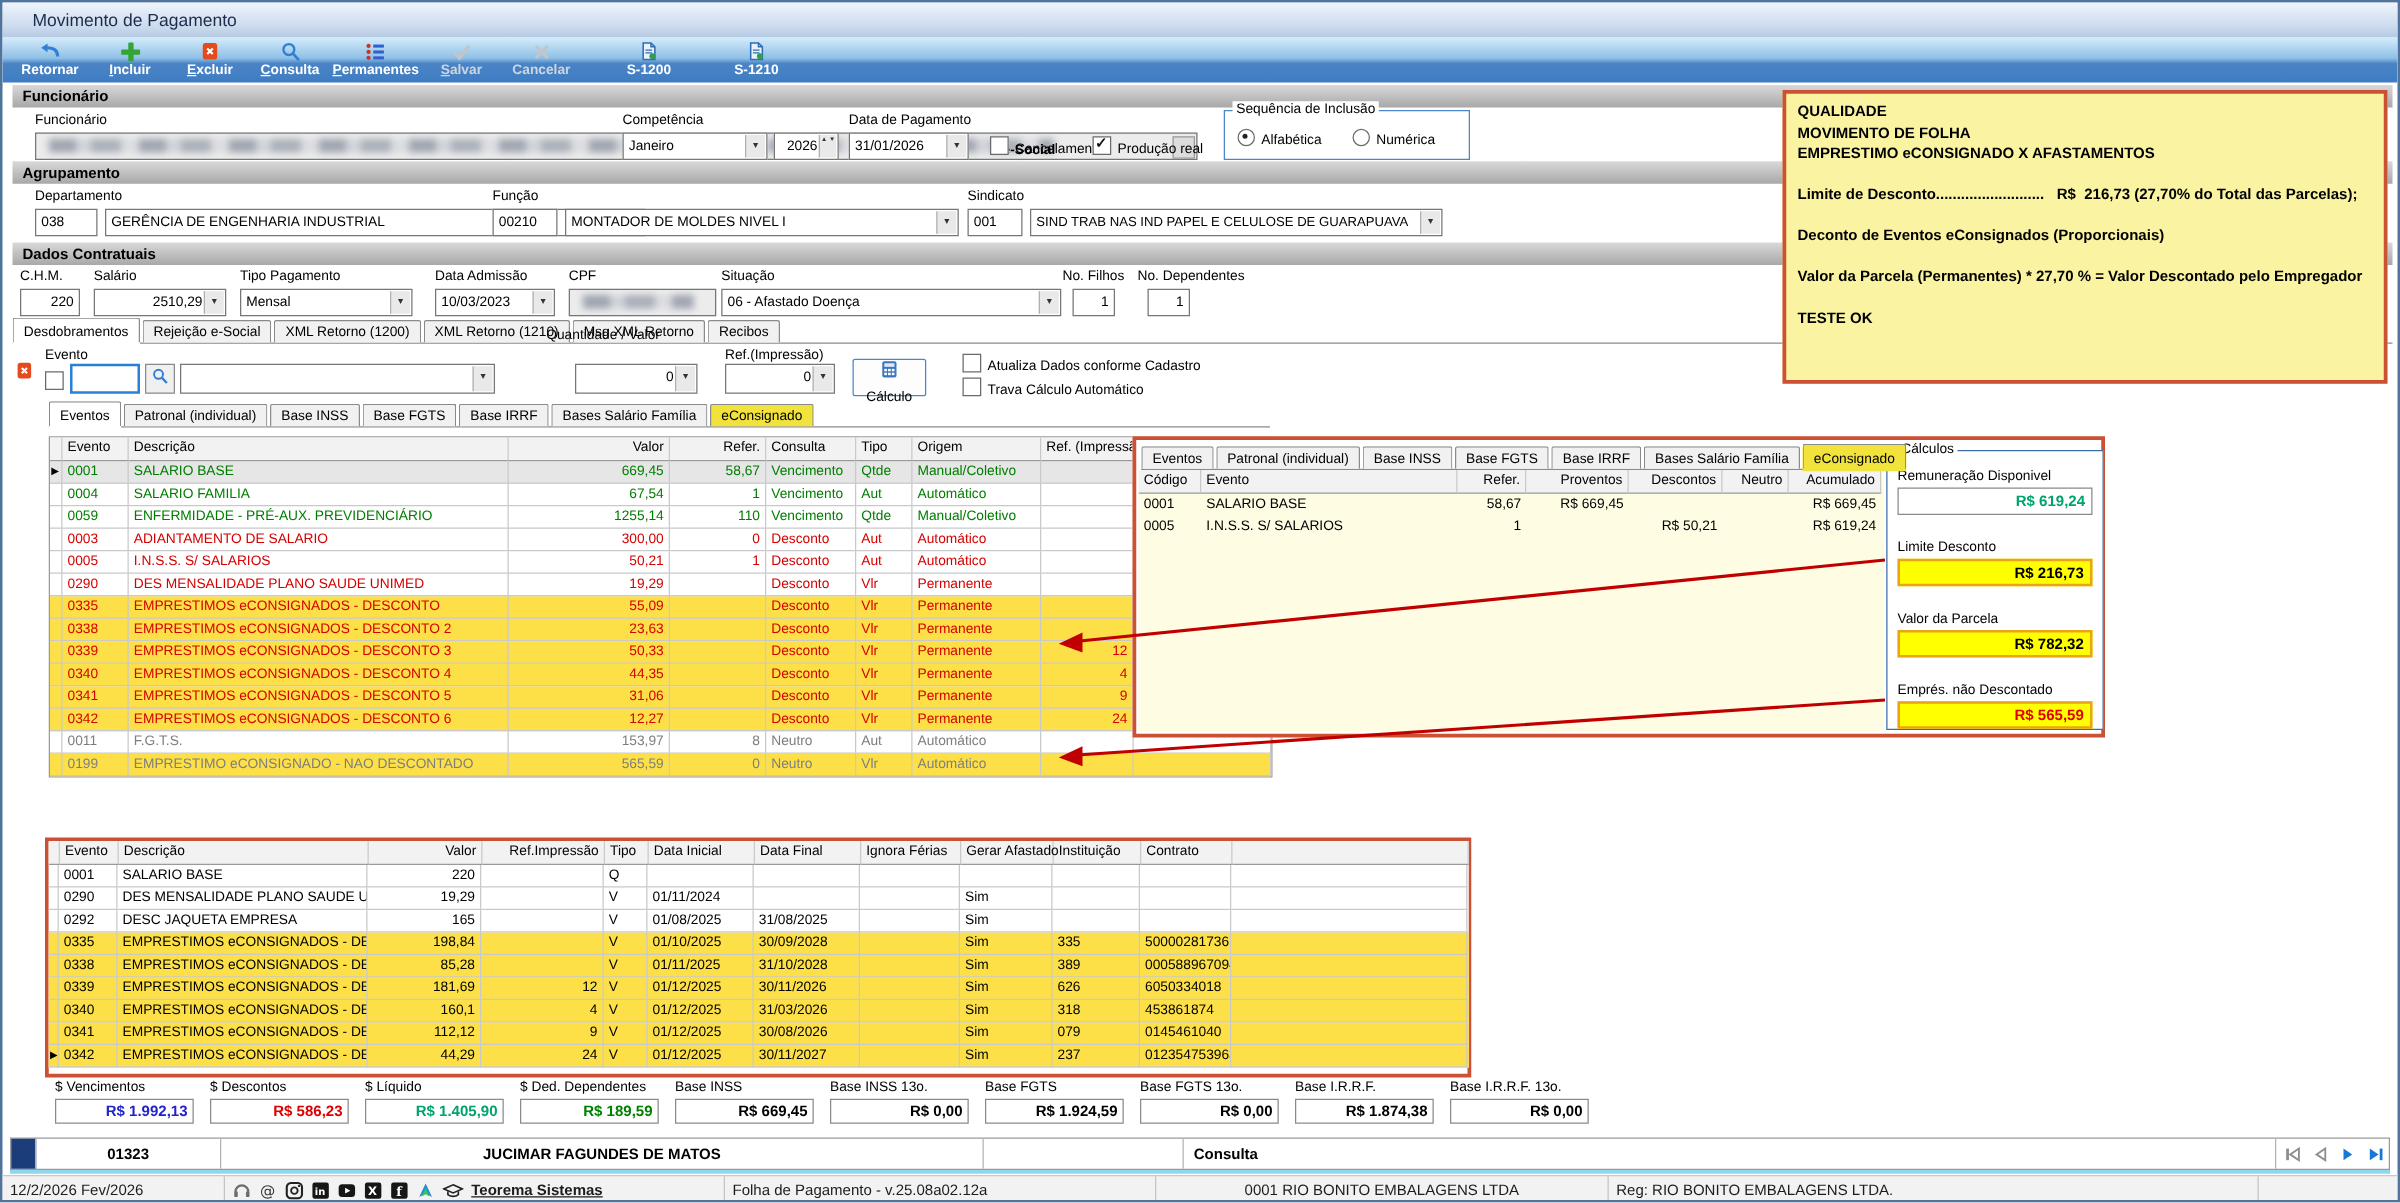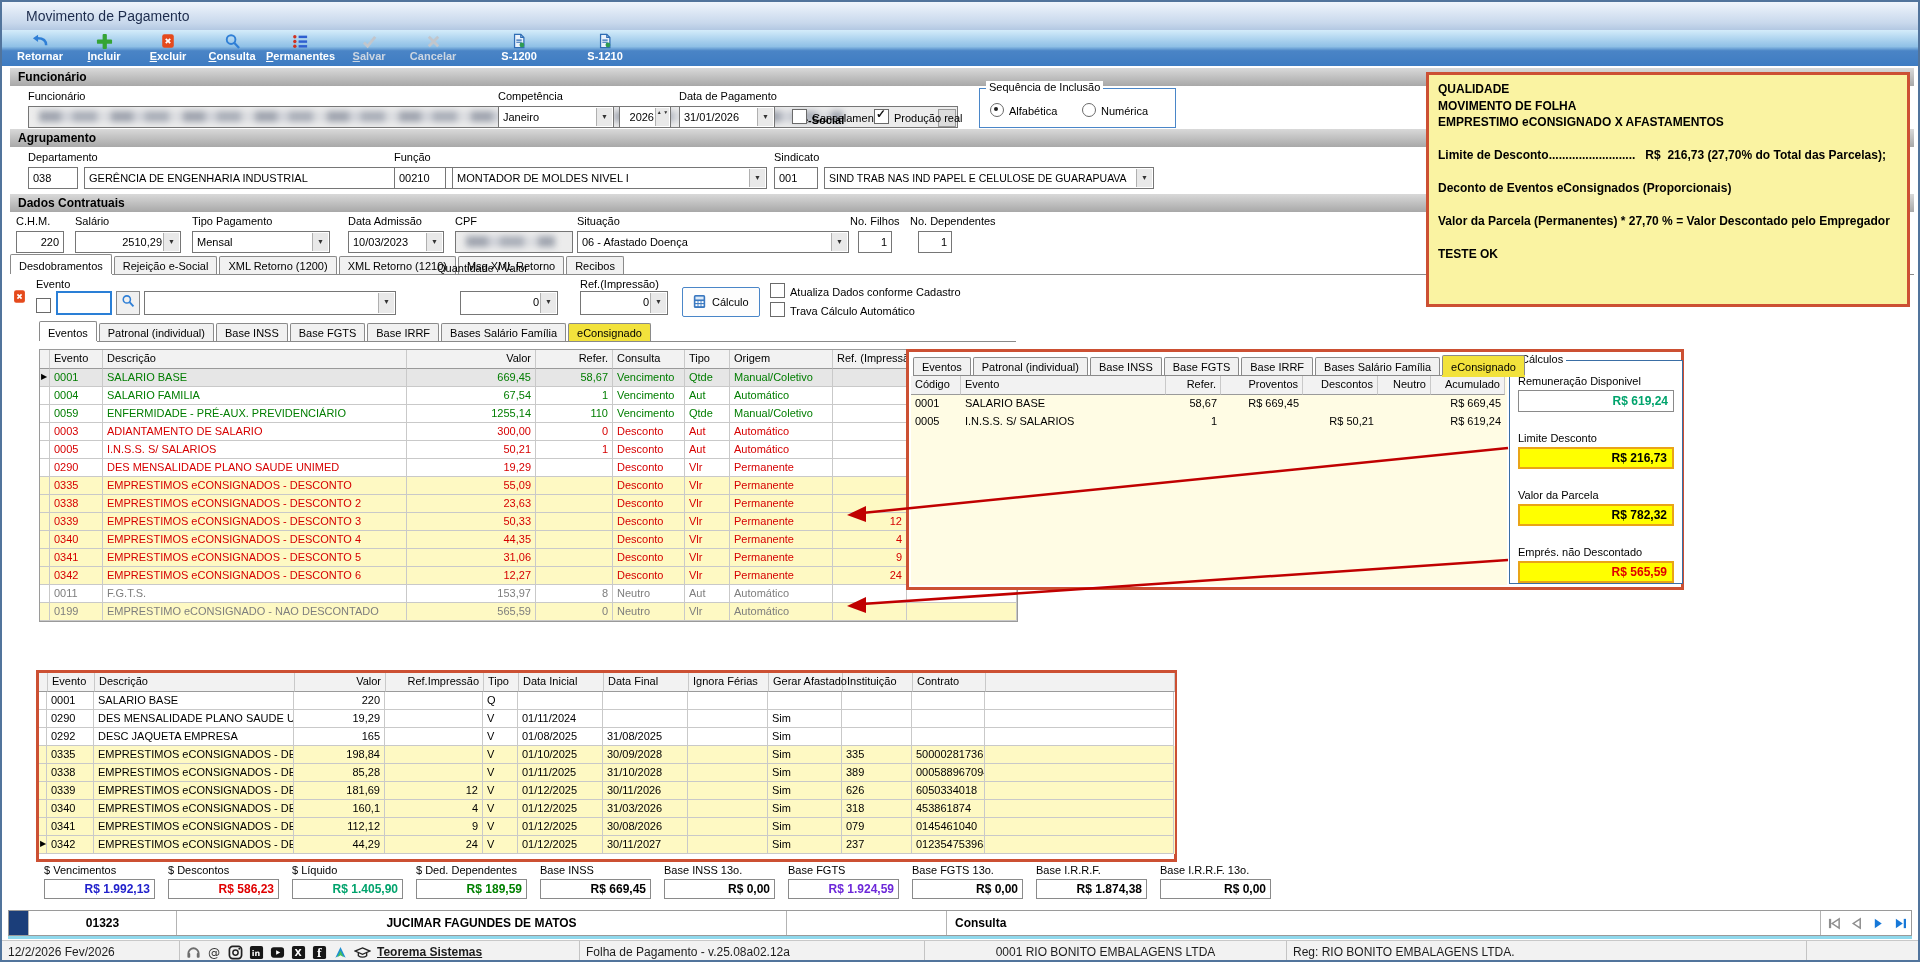--- a/index.html
+++ b/index.html
@@ -53,21 +53,21 @@
   .tab.hl{background:#f2e23c;}
   .tab.active.hl{background:#f2e23c;box-shadow:0 2px 0 #f2e23c;}
   
   .grid{position:absolute;background:#fff;border:1px solid #9a9a9a;font-size:11px;}
   .g-row{display:flex;height:18px;}
   .g-row.head{height:19px;background:#f2f2f2;}
   .g-cell{box-sizing:border-box;border-right:1px solid #c9c9c9;border-bottom:1px solid #c9c9c9;
     padding:1px 4px;overflow:hidden;white-space:nowrap;line-height:15px;flex:none;}
   .head .g-cell{border-bottom:1px solid #9a9a9a;overflow:visible;}
   .plain .g-row:not(.head) .g-cell{border-right:none;border-bottom:none;}
-  .bg-yellow{background:#fef9c3;}
+  .bg-yellow{background:#fde047;}
   .bg-sel{background:#e6e6e6;}
   .c-green{color:#007d00;}.c-red{color:#d60000;}.c-gray{color:#7e7e7e;}.c-black{color:#000;}
   .mark{font-size:8px;line-height:16px;padding:0 0 0 1px;color:#000;}
   .red-wrap{position:absolute;border:3px solid #cc5033;box-sizing:border-box;background:#fff;}
   .econ-area{position:absolute;background:#fffce4;}
   
   .calc-box{position:absolute;border:1px solid #3a6ea5;background:#fff;box-sizing:border-box;}
   .calc-title{position:absolute;top:-8px;left:8px;background:#fff;font-size:11px;padding:0 3px;}
   .calc-item{margin:14px 8px 0;}
   .calc-item + .calc-item{margin-top:20px;}
@@ -273,21 +273,21 @@
           <circle cx="7.5" cy="7" r="4.6" fill="none" stroke="#2f7fd6" stroke-width="2"></circle>
           <path d="M11 10.5L16 16" stroke="#2f7fd6" stroke-width="2.4"></path>
         </svg></span>
     </div>
   <div class="field combo" style="left:142px;top:289px;width:252px;height:24px;"></div>
   <div class="lbl" style="left:435px;top:260px;">Quantidade / Valor</div>
   <span class="cb abs" style="left:437px;top:296px;"></span>
   <div class="field combo num" style="left:458px;top:289px;width:98px;height:24px;"><span>0</span></div>
   <div class="lbl" style="left:578px;top:276px;">Ref.(Impressão)</div>
   <div class="field combo num" style="left:578px;top:289px;width:88px;height:24px;"><span>0</span></div>
-  <div class="calcbtn" style="left:680px;top:285px;">
+  <div class="calcbtn" style="left:680px;top:285px;flex-direction:column;">
     <span><svg viewBox="0 0 16 18" width="13" height="15">
           <rect x="1" y="1" width="14" height="16" rx="2" fill="#3a78c0"></rect>
           <rect x="3" y="3" width="10" height="3.5" fill="#dceaf8"></rect>
           <rect x="3" y="8.5" width="2.6" height="2.4" fill="#fff"></rect>
           <rect x="6.7" y="8.5" width="2.6" height="2.4" fill="#fff"></rect>
           <rect x="10.4" y="8.5" width="2.6" height="2.4" fill="#fff"></rect>
           <rect x="3" y="12.3" width="2.6" height="2.4" fill="#fff"></rect>
           <rect x="6.7" y="12.3" width="2.6" height="2.4" fill="#fff"></rect>
           <rect x="10.4" y="12.3" width="2.6" height="2.4" fill="#fff"></rect>
         </svg></span>
@@ -733,21 +733,21 @@
       <div class="tot-item" style="left: 496px; top: 0px;">
         <div class="tot-lbl">Base INSS</div>
         <div class="tot-field" style="color: rgb(0, 0, 0);">R$ 669,45</div>
       </div>
       <div class="tot-item" style="left: 620px; top: 0px;">
         <div class="tot-lbl">Base INSS 13o.</div>
         <div class="tot-field" style="color: rgb(0, 0, 0);">R$ 0,00</div>
       </div>
       <div class="tot-item" style="left: 744px; top: 0px;">
         <div class="tot-lbl">Base FGTS</div>
-        <div class="tot-field" style="color: #6d28d9;">R$ 1.924,59</div>
+        <div class="tot-field" style="color: #000000;">R$ 1.924,59</div>
       </div>
       <div class="tot-item" style="left: 868px; top: 0px;">
         <div class="tot-lbl">Base FGTS 13o.</div>
         <div class="tot-field" style="color: rgb(0, 0, 0);">R$ 0,00</div>
       </div>
       <div class="tot-item" style="left: 992px; top: 0px;">
         <div class="tot-lbl">Base I.R.R.F.</div>
         <div class="tot-field" style="color: rgb(0, 0, 0);">R$ 1.874,38</div>
       </div>
       <div class="tot-item" style="left: 1116px; top: 0px;">

